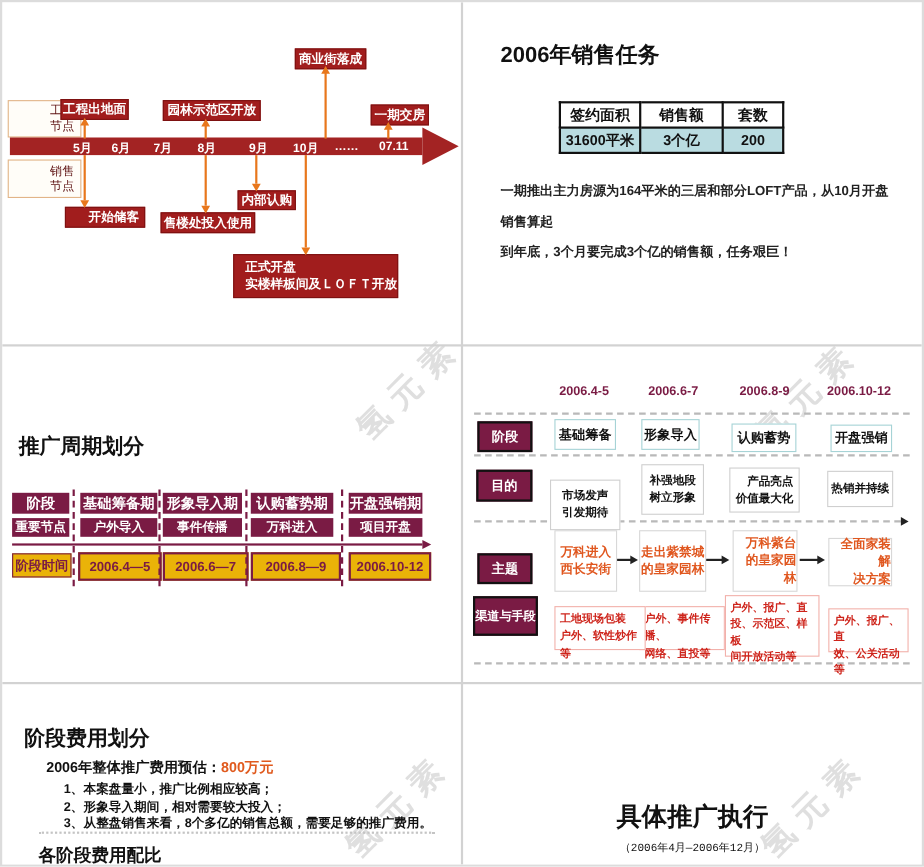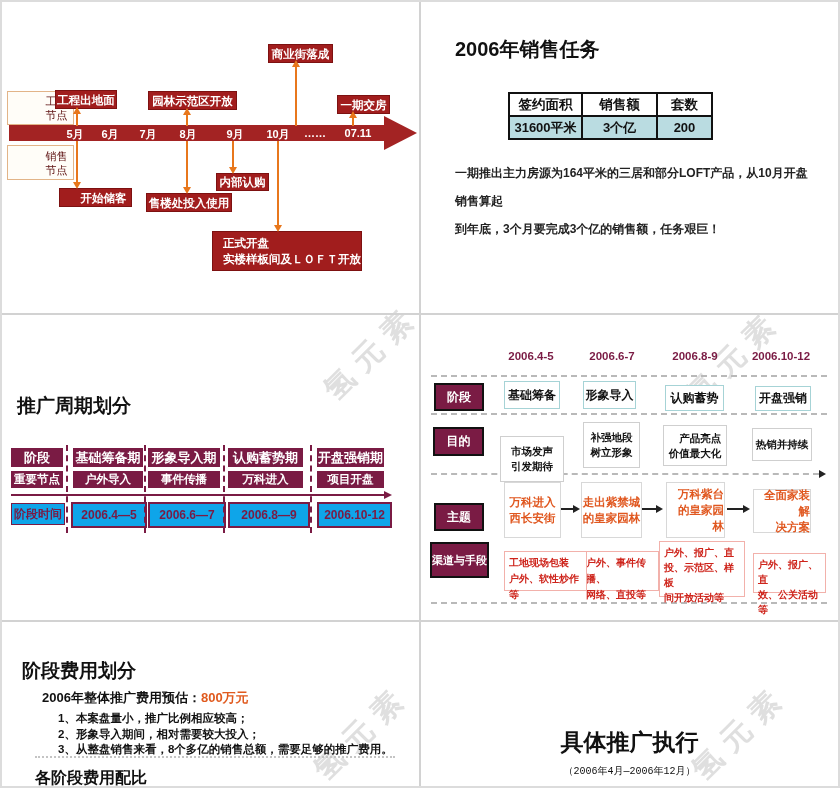--- a/index.html
+++ b/index.html
@@ -34,21 +34,21 @@
   table.sales{border-collapse:collapse;}
   table.sales th,table.sales td{border:2px solid #111;text-align:center;padding:0;height:21px;
       font-size:13.5px;color:#111;}
   table.sales th{font-weight:bold;background:#fff;}
   table.sales td{background:#BADCE1;font-weight:600;font-size:13px;}
   .s2-para{font-size:12px;font-weight:600;color:#222;line-height:28px;}
   
   .s3-title,.s5-title{font-size:19px;font-weight:bold;color:#111;}
   .mbox{position:absolute;background:#7A1B44;color:#fff;font-weight:bold;display:flex;
         align-items:center;justify-content:center;}
-  .tbox{position:absolute;background:#0ea5e9;border:2px solid #7A1B44;color:#7A1B44;font-weight:bold;
+  .tbox{position:absolute;background:#eab308;border:2px solid #7A1B44;color:#7A1B44;font-weight:bold;
         font-size:12px;display:flex;align-items:center;justify-content:center;}
   .dashv{position:absolute;width:0;border-left:2px dashed #7A1B44;}
   .s3-arrow{position:absolute;height:2px;background:#7A1B44;}
   .s3-head{position:absolute;width:0;height:0;border-top:4px solid transparent;
            border-bottom:4px solid transparent;border-left:8px solid #7A1B44;}
   
   .date-h{position:absolute;color:#7A1B44;font-weight:bold;font-size:11.5px;text-align:center;width:70px;}
   .dashh{position:absolute;height:0;border-top:2px dashed #b9b9b9;}
   .rowlab{position:absolute;background:#7A1B44;border:2px solid #111;color:#fff;font-weight:bold;
           font-size:12px;display:flex;align-items:center;justify-content:center;}

